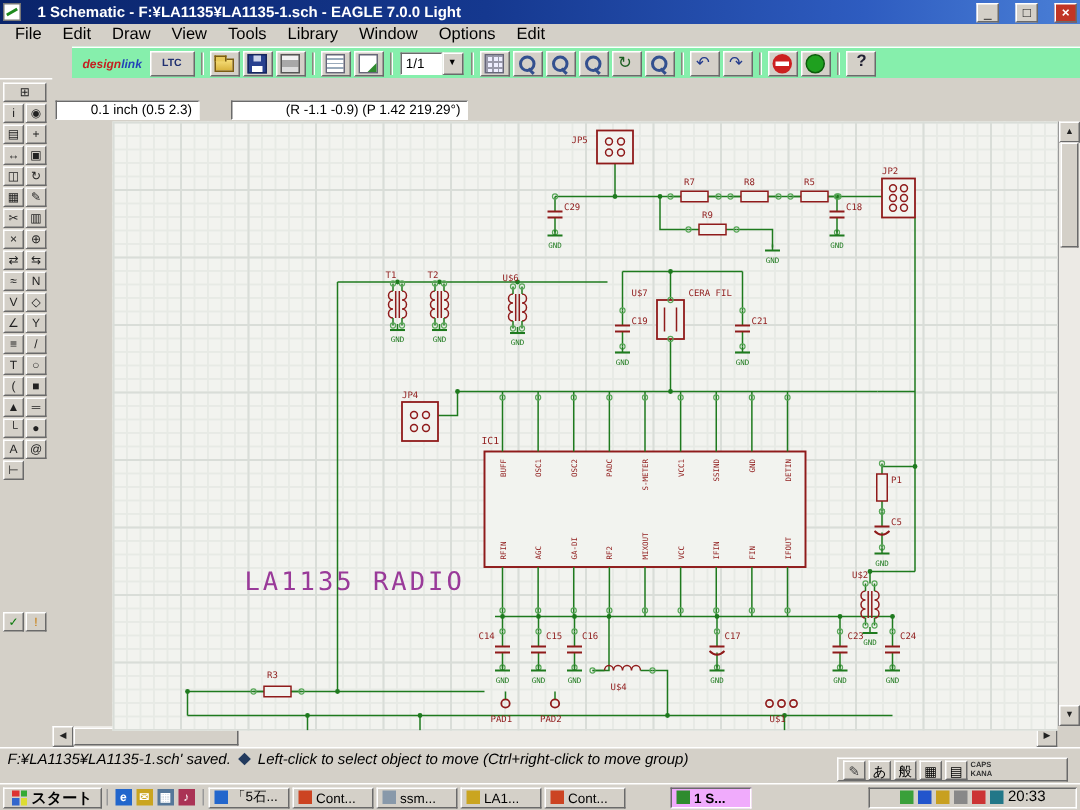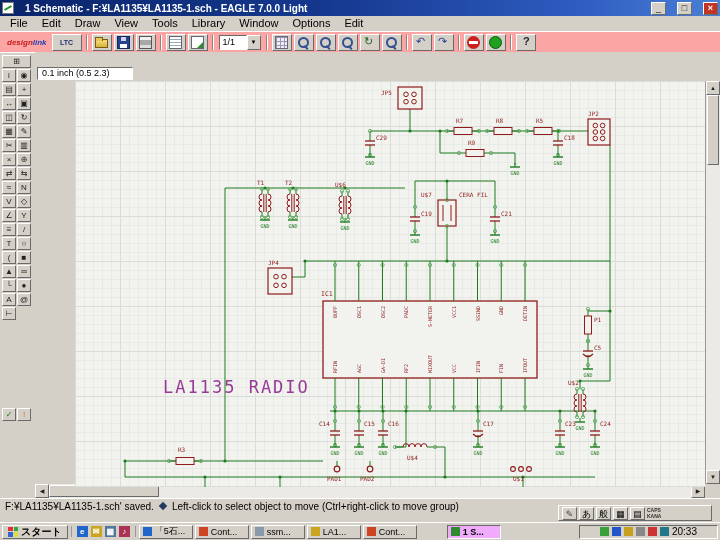--- a/index.html
+++ b/index.html
@@ -16,21 +16,21 @@
   .appicon::after { content:""; position:absolute; left:1px; top:4px; width:8px; height:2px; background:#1e8a1e; transform:rotate(-30deg); }
   .title-text { color:#fff; font-size:10px; font-weight:bold; flex:1; white-space:nowrap; overflow:hidden; }
   .wbtn { width:15px; height:13px; background:#d4d0c8; font-size:9px; line-height:11px; text-align:center; color:#111; flex:none; }
   .wbtn.close { background:#c13525; color:#fff; font-weight:bold; }
 
   
   .menubar { height:15px; display:flex; align-items:center; font-size:11px; padding-left:3px; background:#d4d0c8; }
   .menu-item { padding:0 7px; line-height:15px; color:#000; }
 
   
-  .toolbar { height:21px; display:flex; align-items:center; padding:1px 3px; background:#fca5a5; border-top:1px solid #fff; }
+  .toolbar { height:21px; display:flex; align-items:center; padding:1px 3px; background:#86efac; border-top:1px solid #fff;margin-left:48px; }
   .sep { width:2px; height:15px; border-left:1px solid #8a867e; border-right:1px solid #fff; margin:0 3px; flex:none; }
   .tbtn { width:20px; height:17px; background:#d4d0c8; display:flex; align-items:center; justify-content:center; flex:none; margin:0 1px; }
   .tbtn.wide { width:30px; font-size:7px; font-weight:bold; color:#203070; }
   .brand { font-size:8px; font-weight:bold; font-style:italic; padding:0 4px; white-space:nowrap; }
   .brand .d { color:#c42020; } .brand .l { color:#2342b8; }
   .combo { display:flex; align-items:center; margin:0 2px; }
   .combo-val { width:28px; height:15px; background:#fff; font-size:9px; line-height:13px; padding:0 3px; }
   .combo-arrow { width:14px; height:15px; background:#d4d0c8; font-size:6px; line-height:13px; text-align:center; }
 
   .ic { width:13px; height:13px; position:relative; display:block; }
@@ -57,21 +57,21 @@
 
   
   .midrow { flex:1; display:flex; min-height:0; }
   .palette { width:35px; background:#d4d0c8; padding:2px 2px; display:flex; flex-wrap:wrap; align-content:flex-start; gap:1px; border-top:1px solid #fff; }
   .pbtn { width:14px; height:13px; background:#d4d0c8; font-size:8px; line-height:11px; text-align:center; color:#222; overflow:hidden; }
   .pbtn.widep { width:29px; }
   .pal-gap { width:29px; height:86px; }
 
   .rightcol { flex:1; display:flex; flex-direction:column; min-width:0; }
   .subrow { height:14px; background:#d4d0c8; }
-  .coordbar { height:15px; background:#d4d0c8; display:flex; align-items:center; gap:21px; padding:0 2px; }
+  .coordbar { height:15px; background:#d4d0c8; display:flex; align-items:center; gap:21px; padding:0 2px;text-align:right; }
   .coordbox { background:#fff; font-size:9px; height:13px; line-height:11px; padding:0 4px; white-space:nowrap; }
 
   .canvasrow { flex:1; display:flex; min-height:0;padding-left:40px; }
   .canvas { position:relative; width:670px; height:406px; overflow:hidden;
     background-color:#f2f3ef;
     background-image:
       linear-gradient(#d9ddd8 1px,transparent 1px),
       linear-gradient(90deg,#d9ddd8 1px,transparent 1px),
       linear-gradient(#e7eae5 1px,transparent 1px),
       linear-gradient(90deg,#e7eae5 1px,transparent 1px);
@@ -81,21 +81,21 @@
 
   .vscroll { width:15px; background:#eceae5; border-left:1px solid #999; display:flex; flex-direction:column; }
   .hscrollrow { height:14px; display:flex; background:#d4d0c8; }
   .hscroll { width:670px; background:#eceae5; display:flex; }
   .sbtn { width:14px; height:14px; background:#d4d0c8; font-size:6px; line-height:12px; text-align:center; color:#222; flex:none; }
   .vthumb { height:70px; margin:0 1px; background:#d4d0c8; }
   .hthumb { width:110px; margin:1px 0; background:#d4d0c8; }
   .vtrack,.htrack { flex:1; }
   .corner { width:15px; height:14px; background:#d4d0c8; }
 
-  .statusbar { height:15px; background:#d4d0c8; border-top:1px solid #fff; display:flex; align-items:center; gap:6px; padding:0 5px; font-size:10px; white-space:nowrap; overflow:hidden; }
+  .statusbar { height:15px; background:#d4d0c8; border-top:1px solid #fff; display:flex; align-items:center; gap:6px; padding:0 5px; font-size:10px; white-space:nowrap; overflow:hidden;font-style:italic; }
   .diamond { width:6px; height:6px; background:#223a5e; transform:rotate(45deg); flex:none; }
   .bottomstrip { height:9px; background:#d4d0c8; }
 
   
   .ime { position:absolute; left:558px; top:505px; width:154px; height:16px; background:#d4d0c8; display:flex; align-items:center; gap:2px; padding:0 3px; font-size:10px; z-index:6; }
   .ime-box { width:15px; height:13px; background:#d4d0c8; text-align:center; line-height:12px; font-size:9px; }
   .ime-caps { display:flex; flex-direction:column; justify-content:center; font-size:5px; line-height:6px; color:#333; font-weight:bold; }
   .ime-pen::before { content:"✎"; font-size:9px; color:#444; }
 
   
@@ -240,20 +240,21 @@
         <span class="pbtn r">@</span>
         <span class="pbtn r">⊢</span>
         <span class="pal-gap"></span>
         <span class="pbtn r" style="color: rgb(10, 122, 10);">✓</span>
         <span class="pbtn r" style="color: rgb(200, 120, 0);">!</span>
       </div>
     <div class="rightcol">
       <div class="subrow"></div>
       <div class="coordbar">
         <span class="coordbox s" style="width:96px">0.1 inch (0.5 2.3)</span>
+        <span class="coordbox s" style="width:158px">(R -1.1 -0.9) (P 1.42 219.29°)</span>
       </div>
       <div class="canvasrow">
         <div class="canvas">
           <svg id="schsvg" width="670" height="406" viewBox="0 0 670 406">
               <g stroke="#1e7a1e" stroke-width="1" fill="none">
                 <polyline points="335 28 335 50"></polyline>
                 <polyline points="295 50 513 50"></polyline>
                 <polyline points="535 64 535 300"></polyline>
                 <polyline points="365 50 365 72 384 72"></polyline>
                 <polyline points="416 72 440 72 440 84"></polyline>

